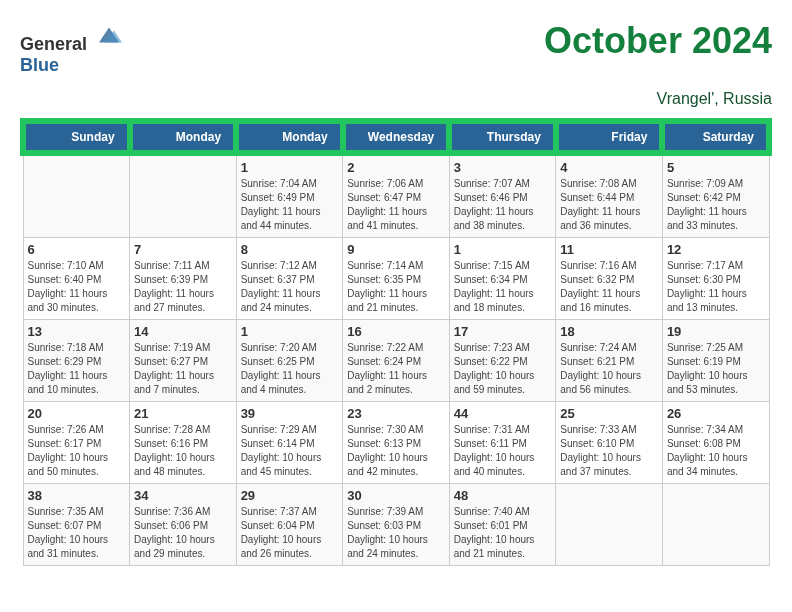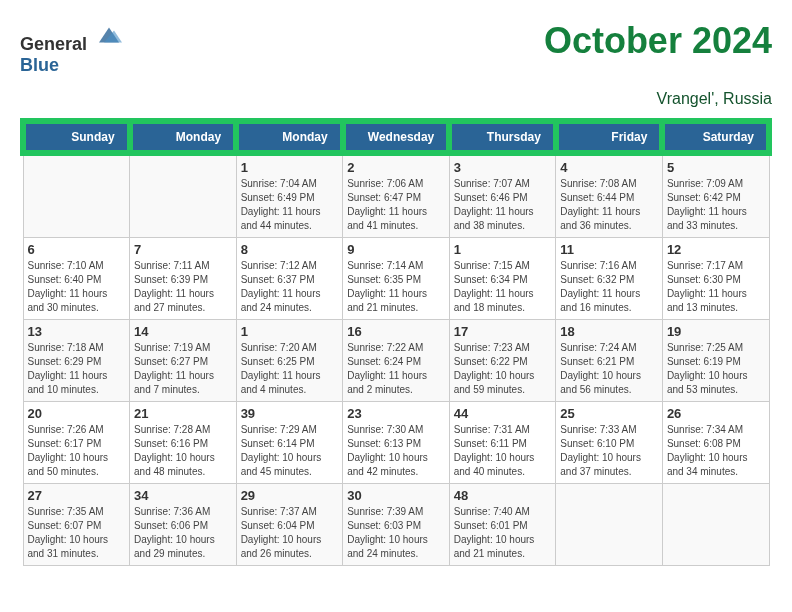--- a/index.html
+++ b/index.html
@@ -235,21 +235,21 @@
           <div class="day-number">25</div>
           <div class="day-info">Sunrise: 7:33 AM<br>Sunset: 6:10 PM<br>Daylight: 10 hours and 37 minutes.</div>
         </td>
         <td>
           <div class="day-number">26</div>
           <div class="day-info">Sunrise: 7:34 AM<br>Sunset: 6:08 PM<br>Daylight: 10 hours and 34 minutes.</div>
         </td>
       </tr>
       <tr>
         <td>
-          <div class="day-number">27</div>
+          <div class="day-number">38</div>
           <div class="day-info">Sunrise: 7:35 AM<br>Sunset: 6:07 PM<br>Daylight: 10 hours and 31 minutes.</div>
         </td>
         <td>
           <div class="day-number">34</div>
           <div class="day-info">Sunrise: 7:36 AM<br>Sunset: 6:06 PM<br>Daylight: 10 hours and 29 minutes.</div>
         </td>
         <td>
           <div class="day-number">29</div>
           <div class="day-info">Sunrise: 7:37 AM<br>Sunset: 6:04 PM<br>Daylight: 10 hours and 26 minutes.</div>
         </td>

